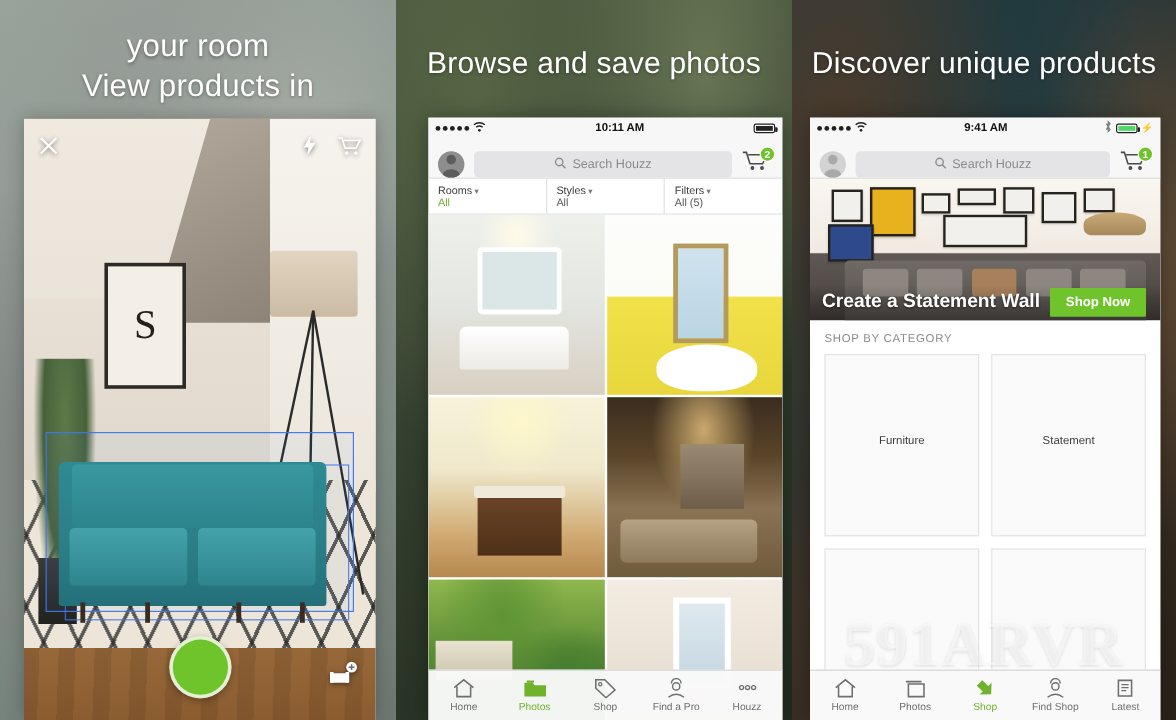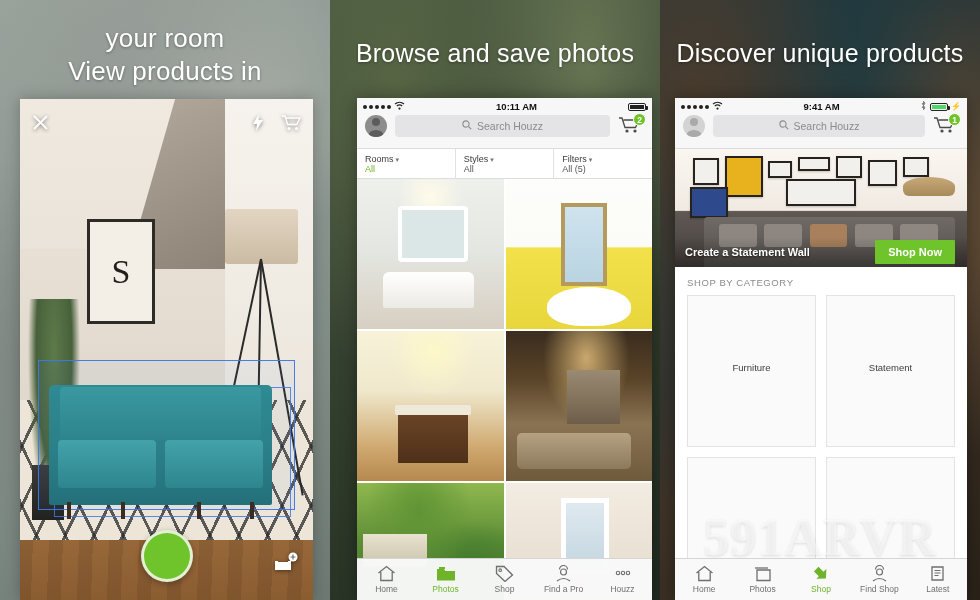--- a/index.html
+++ b/index.html
@@ -194,21 +194,21 @@
   .battery:after {
     content: ''; position: absolute; right: -3px; top: 2px;
     width: 2px; height: 4px; background: #222; border-radius: 0 1px 1px 0;
   }
   .battery i { display: block; height: 100%; background: #222; }
   .battery.green i { background: #4cd964; }
   .sb-time { font-size: 9.5px; }
 
   .navbar {
     height: 34px; background: #f7f7f7; border-bottom: 1px solid #dcdcdc;
-    display: flex; align-items: flex-start; gap: 8px; padding: 0 8px;
+    display: flex; align-items: flex-end; gap: 8px; padding: 0 8px;
   }
   .avatar {
     width: 22px; height: 22px; border-radius: 50%;
     background: #d3d3d3; position: relative; flex: 0 0 auto; overflow: hidden;
   }
   .avatar:before {
     content:''; position:absolute; left:50%; top:3px; transform:translateX(-50%);
     width:8px; height:8px; border-radius:50%; background:#a9a9a9;
   }
   .avatar:after {
@@ -346,21 +346,21 @@
     position: absolute; right: 4%; top: 24%; width: 18%; height: 16%;
     background: linear-gradient(180deg,#c8a876,#a78a5c);
     border-radius: 50% 50% 6px 6px;
   }
   .hero-bar {
     position: absolute; left: 0; right: 0; bottom: 0; height: 30px;
     display: flex; align-items: center; justify-content: space-between;
     padding: 0 0 0 10px;
     background: linear-gradient(180deg, rgba(0,0,0,0) 0%, rgba(0,0,0,.32) 100%);
   }
-  .hero-title { color: #fff; font-size: 11px; font-weight: bold; text-shadow: 0 1px 2px rgba(0,0,0,.6); }
+  .hero-title { color: #fff; font-size: 16px; font-weight: bold; text-shadow: 0 1px 2px rgba(0,0,0,.6); }
   .shop-now {
     background: #6fc42b; color: #fff; font-size: 11px; font-weight: bold;
     padding: 6px 13px; border: none; margin-right: 12px; border-radius: 1px;
     font-family: "Liberation Sans", sans-serif; cursor: pointer;
   }
   .section-head {
     padding: 10px 12px 7px; font-size: 9.5px; color: #8a8a8a;
     letter-spacing: .6px; background: #fff;
   }
   .cat-grid {

